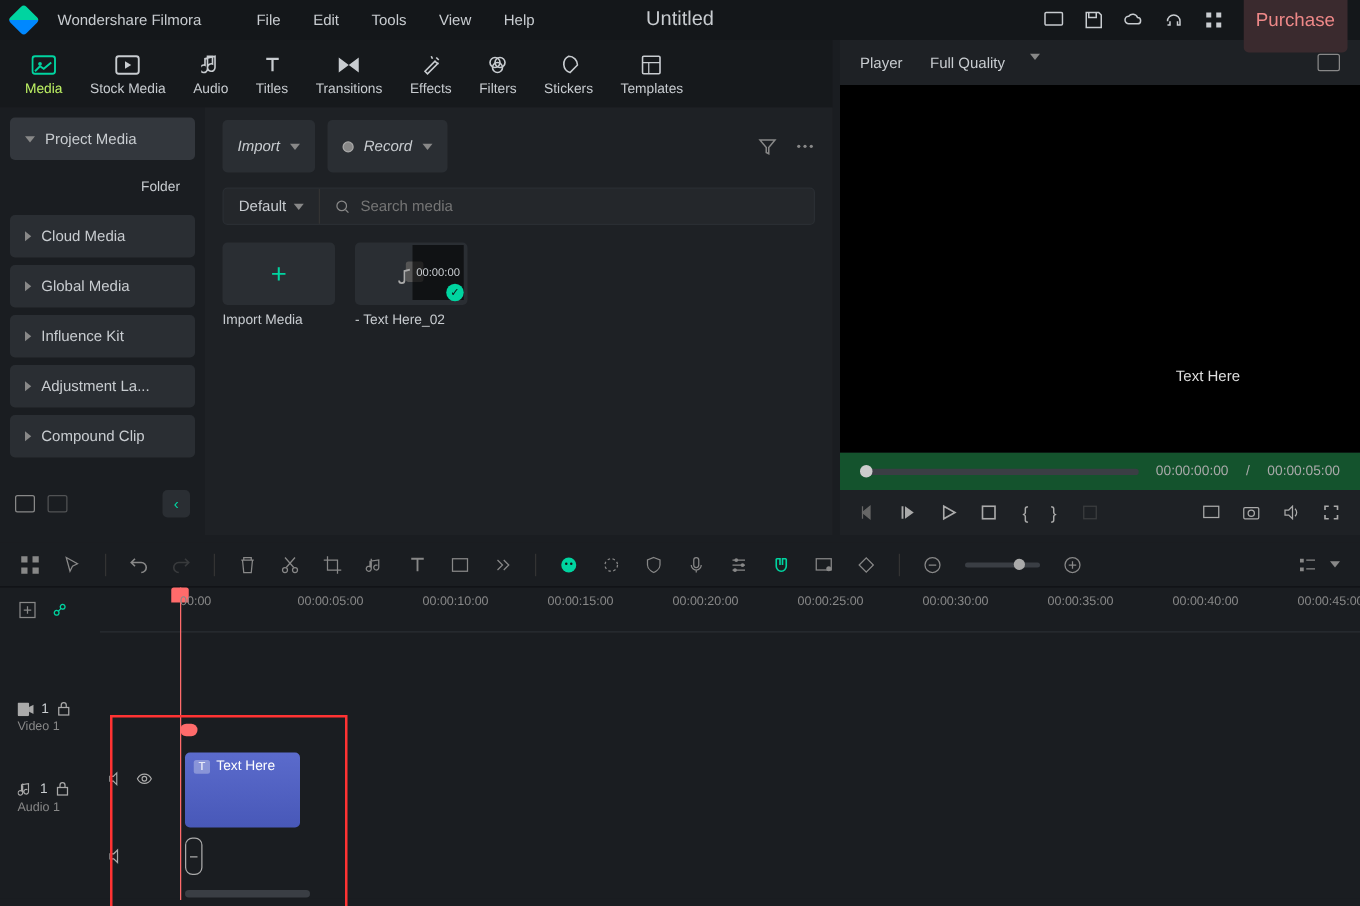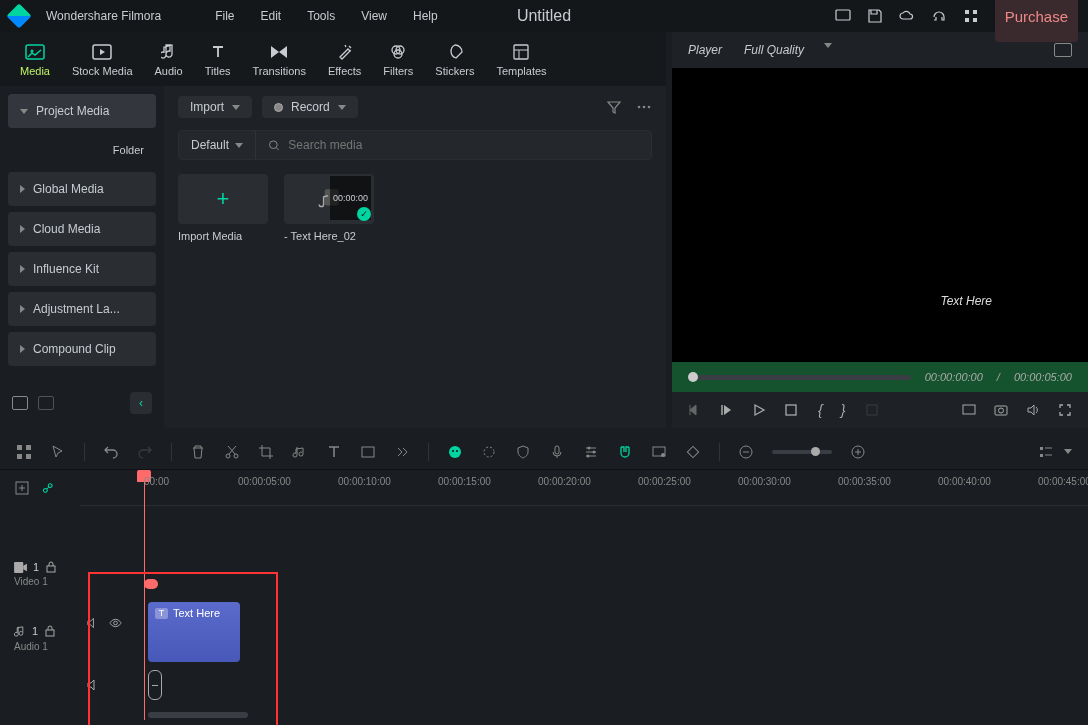--- a/index.html
+++ b/index.html
@@ -2,32 +2,32 @@
 <html><head>
 <meta charset="utf-8">
 <style>
 * { margin: 0; padding: 0; box-sizing: border-box; }
 body { background: #1a1d21; color: #c8ccd0; font-family: -apple-system, BlinkMacSystemFont, "Segoe UI", Arial, sans-serif; font-size: 12px; width: 1088px; height: 725px; overflow: hidden; }
 
 
 .titlebar { height: 32px; background: #14171a; display: flex; align-items: center; padding: 0 10px; gap: 18px; }
 .logo { width: 18px; height: 18px; background: linear-gradient(135deg, #00d4a0 50%, #0088ff 50%); border-radius: 3px; transform: rotate(45deg); }
 .app-name { font-size: 12px; font-weight: 500; }
-.menu-items { display: flex; gap: 26px; margin-left: 36px; }
+.menu-items { display: flex; gap: 26px; margin-left: 26px; }
 .menu-item { font-size: 12px; cursor: pointer; }
 .title-center { position: absolute; left: 50%; transform: translateX(-50%); font-size: 16px; }
 .title-right { margin-left: auto; display: flex; gap: 16px; align-items: center; }
 .title-icon { width: 16px; height: 16px; fill: #c8ccd0; cursor: pointer; }
 .purchase-btn { background: #3a2a2e; color: #e88; padding: 17px 10px; border-radius: 4px; font-size: 15px; cursor: pointer; position: relative; }
 .purchase-btn::before { content: ''; position: absolute; top: -3px; right: -3px; width: 6px; height: 6px; background: #ff6b6b; border-radius: 50%; }
 
 
 .main-area { display: flex; height: 396px; }
 .left-panel { width: 666px; background: #1a1d21; display: flex; flex-direction: column; }
-.right-panel { flex: 1; background: #1a1d21; margin-left: 6px; display: flex; flex-direction: column; font-style: italic; }
+.right-panel { flex: 1; background: #1a1d21; margin-left: 6px; display: flex; flex-direction: column; }
 
 
 .tab-bar { height: 54px; display: flex; align-items: center; padding: 0 16px; gap: 14px; background: #16191c; }
 .tab-item { display: flex; flex-direction: column; align-items: center; gap: 3px; cursor: pointer; padding: 3px 4px; }
 .tab-item.active { color: #bef264; }
 .tab-icon { width: 20px; height: 20px; display: flex; align-items: center; justify-content: center; }
 .tab-label { font-size: 11px; }
 
 
 .panel-body { display: flex; flex: 1; }
@@ -36,21 +36,21 @@
 .sidebar-item.primary { background: #33373d; }
 .sidebar-item.folder { justify-content: flex-end; background: transparent; font-size: 11px; }
 .arrow { width: 0; height: 0; border-top: 4px solid transparent; border-bottom: 4px solid transparent; border-left: 5px solid #888; }
 .arrow.down { border-left: 4px solid transparent; border-right: 4px solid transparent; border-top: 5px solid #888; border-bottom: none; }
 .sidebar-bottom { margin-top: auto; display: flex; align-items: center; gap: 10px; padding: 6px 4px; }
 .sb-icon { width: 16px; height: 14px; border: 1.5px solid #888; border-radius: 2px; }
 .sb-back { margin-left: auto; width: 22px; height: 22px; background: #2a2e33; border-radius: 4px; display: flex; align-items: center; justify-content: center; cursor: pointer; }
 
 .content { flex: 1; padding: 10px 14px; background: #1e2125; }
 .content-top { display: flex; align-items: center; gap: 10px; margin-bottom: 12px; }
-.dropdown { background: #2a2e33; padding: 4px 12px; border-radius: 4px; display: flex; align-items: center; gap: 8px; cursor: pointer; font-size: 12px; }
+.dropdown { background: #2a2e33; padding: 14px 12px; border-radius: 4px; display: flex; align-items: center; gap: 8px; cursor: pointer; font-size: 12px; font-style: italic; }
 .record-dot { width: 9px; height: 9px; background: #888; border-radius: 50%; border: 1px solid #aaa; }
 .content-icons { margin-left: auto; display: flex; gap: 14px; }
 .ci { width: 16px; height: 16px; cursor: pointer; fill: #888; }
 
 .search-row { display: flex; align-items: center; background: #24272b; border-radius: 4px; margin-bottom: 14px; border: 1px solid #2a2e33; }
 .default-seg { padding: 7px 12px; border-right: 1px solid #333; display: flex; align-items: center; gap: 6px; }
 .search-seg { flex: 1; padding: 7px 12px; display: flex; align-items: center; gap: 8px; }
 .search-input { background: transparent; border: none; color: #888; font-size: 12px; width: 100%; outline: none; }
 
 .media-grid { display: flex; gap: 16px; }
@@ -244,25 +244,25 @@
       <div class="sidebar">
         <div class="sidebar-item primary">
             <span class="arrow down"></span>
             <span>Project Media</span>
           </div>
         <div class="sidebar-item folder">
             <span>Folder</span>
           </div>
         <div class="sidebar-item">
             <span class="arrow"></span>
-            <span>Global Media</span>
+            <span>Cloud Media</span>
           </div>
         <div class="sidebar-item">
             <span class="arrow"></span>
-            <span>Cloud Media</span>
+            <span>Global Media</span>
           </div>
         <div class="sidebar-item">
             <span class="arrow"></span>
             <span>Influence Kit</span>
           </div>
         <div class="sidebar-item">
             <span class="arrow"></span>
             <span>Adjustment La...</span>
           </div>
         <div class="sidebar-item">

